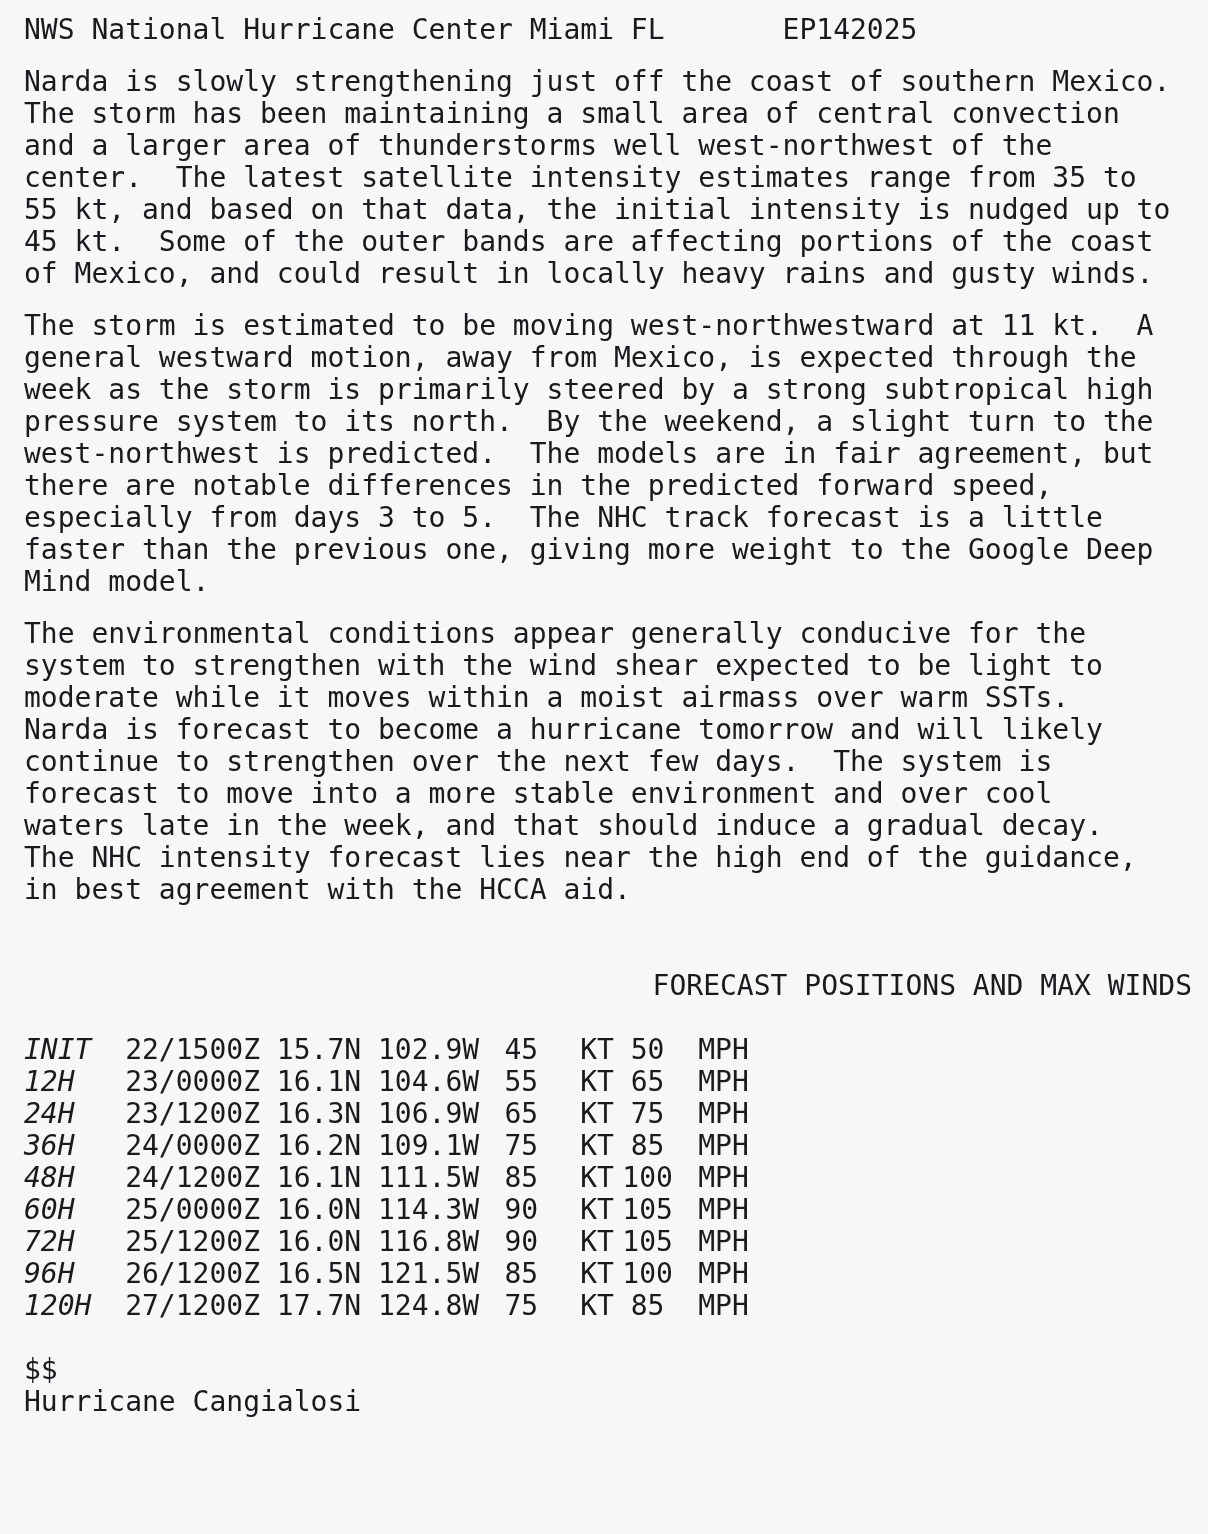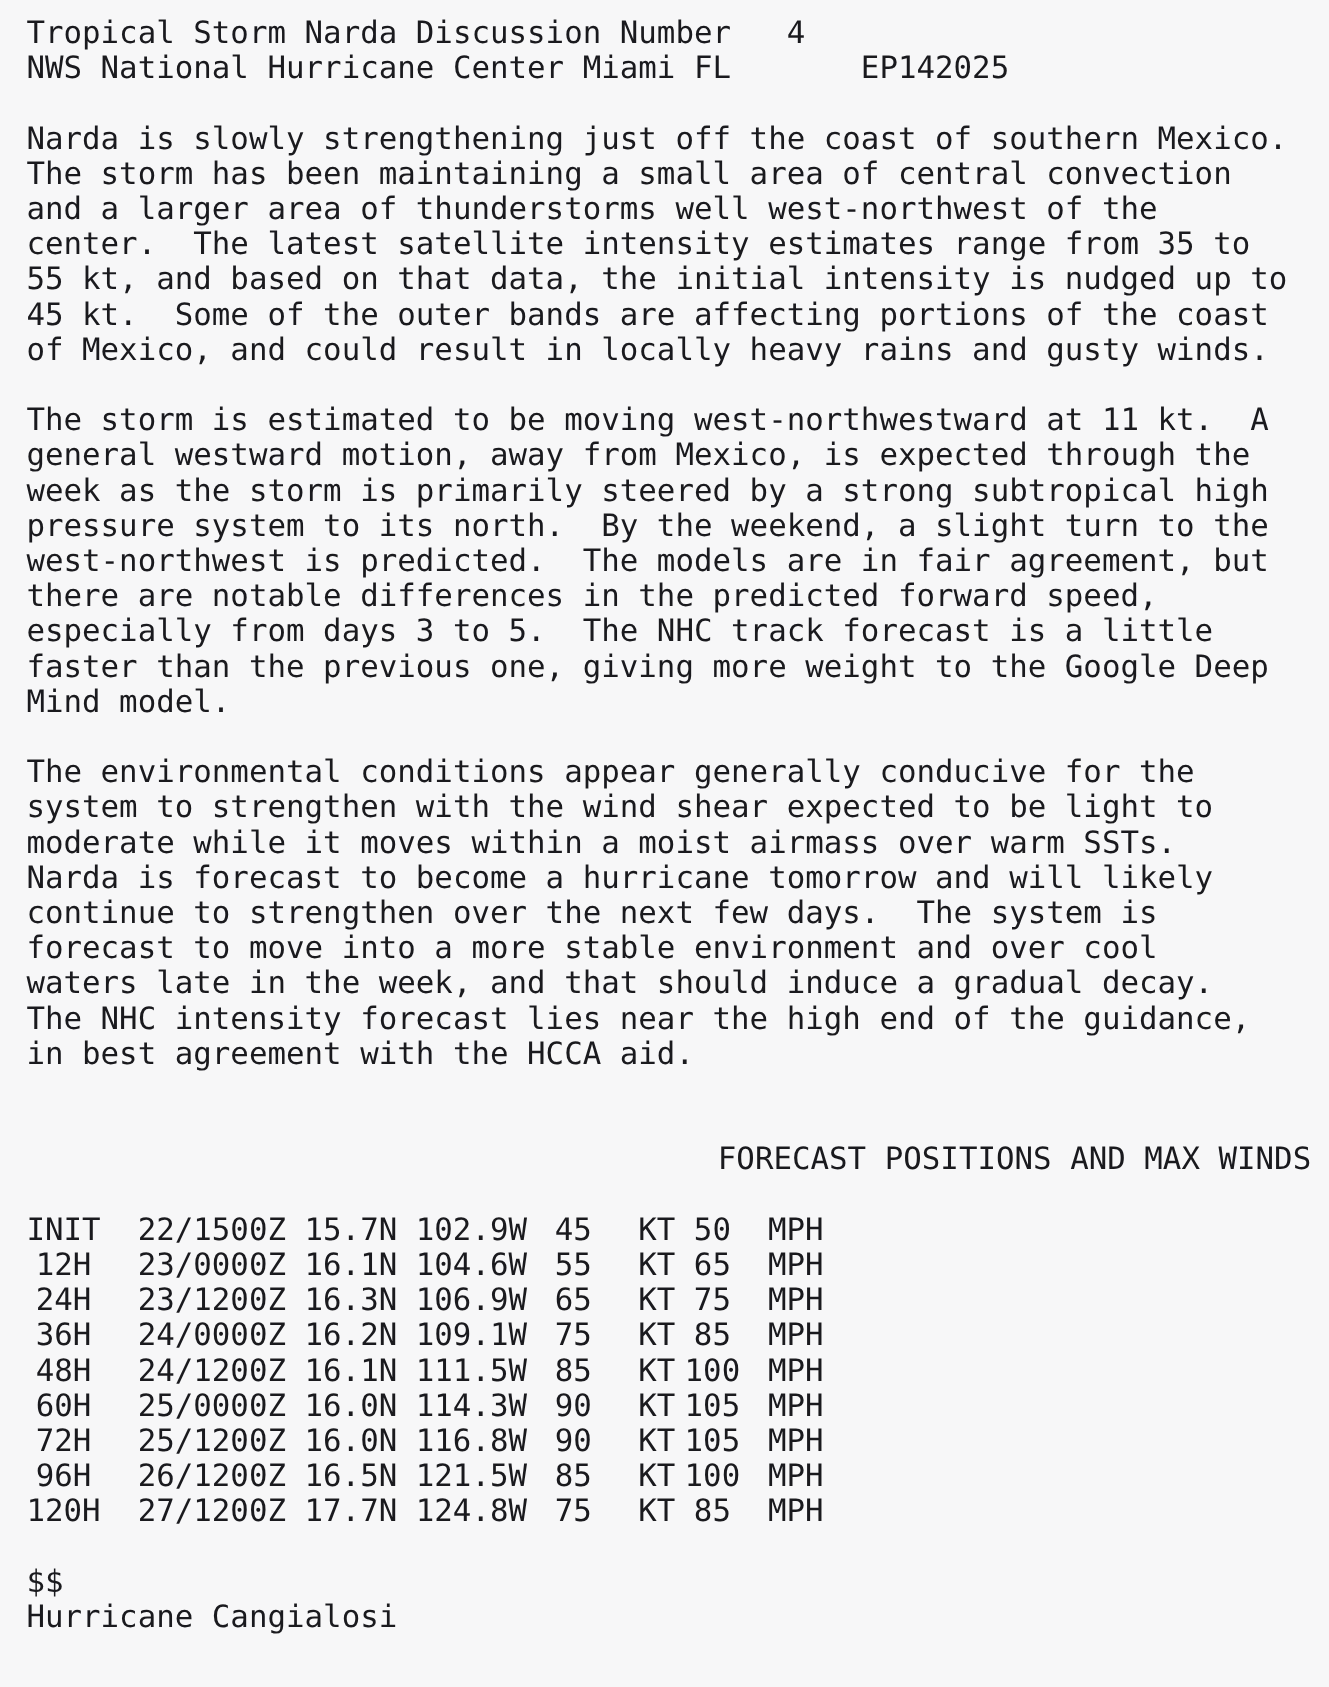--- a/index.html
+++ b/index.html
@@ -12,40 +12,39 @@
     width: 1208px;
     min-height: 1534px;
     padding: 14px 16px 20px 24px;
     font-family: "DejaVu Sans Mono", monospace;
     font-size: 28px;
     line-height: 32px;
     color: #1a1a1e;
     font-weight: 400;
   }
   .line, .heading, .terminator, .para { white-space: pre; }
-  .para { margin-top: 32px; }
+  .para { margin-top: 20px; }
   .heading { margin-top: 64px; text-align: right; }
   .table { margin-top: 32px; }
   .terminator { margin-top: 32px; }
   .row { display: flex; white-space: pre; }
   .row span { display: block; white-space: pre; }
-  .c-hour { width: 4ch; text-align: center; }
+  .c-hour { width: 4ch; text-align: left; font-style: italic; }
   .c-valid { margin-left: 2ch; width: 8ch; }
   .c-lat { margin-left: 1ch; width: 5ch; }
   .c-lon { margin-left: 1ch; width: 6ch; }
   .c-kt { width: 5ch; text-align: center; }
   .c-unit-kt { margin-left: 1ch; width: 2ch; }
   .c-mph { width: 4ch; text-align: center; }
   .c-unit-mph { margin-left: 1ch; width: 3ch; }
 </style>
 </head>
 <body>
 
 <div class="doc">
-  <div class="line">Tropical Storm Narda Discussion Number   4</div>
   <div class="line">NWS National Hurricane Center Miami FL       EP142025</div>
 
   <div class="para">Narda is slowly strengthening just off the coast of southern Mexico.
 The storm has been maintaining a small area of central convection
 and a larger area of thunderstorms well west-northwest of the
 center.  The latest satellite intensity estimates range from 35 to
 55 kt, and based on that data, the initial intensity is nudged up to
 45 kt.  Some of the outer bands are affecting portions of the coast
 of Mexico, and could result in locally heavy rains and gusty winds.</div>
   <div class="para">The storm is estimated to be moving west-northwestward at 11 kt.  A

